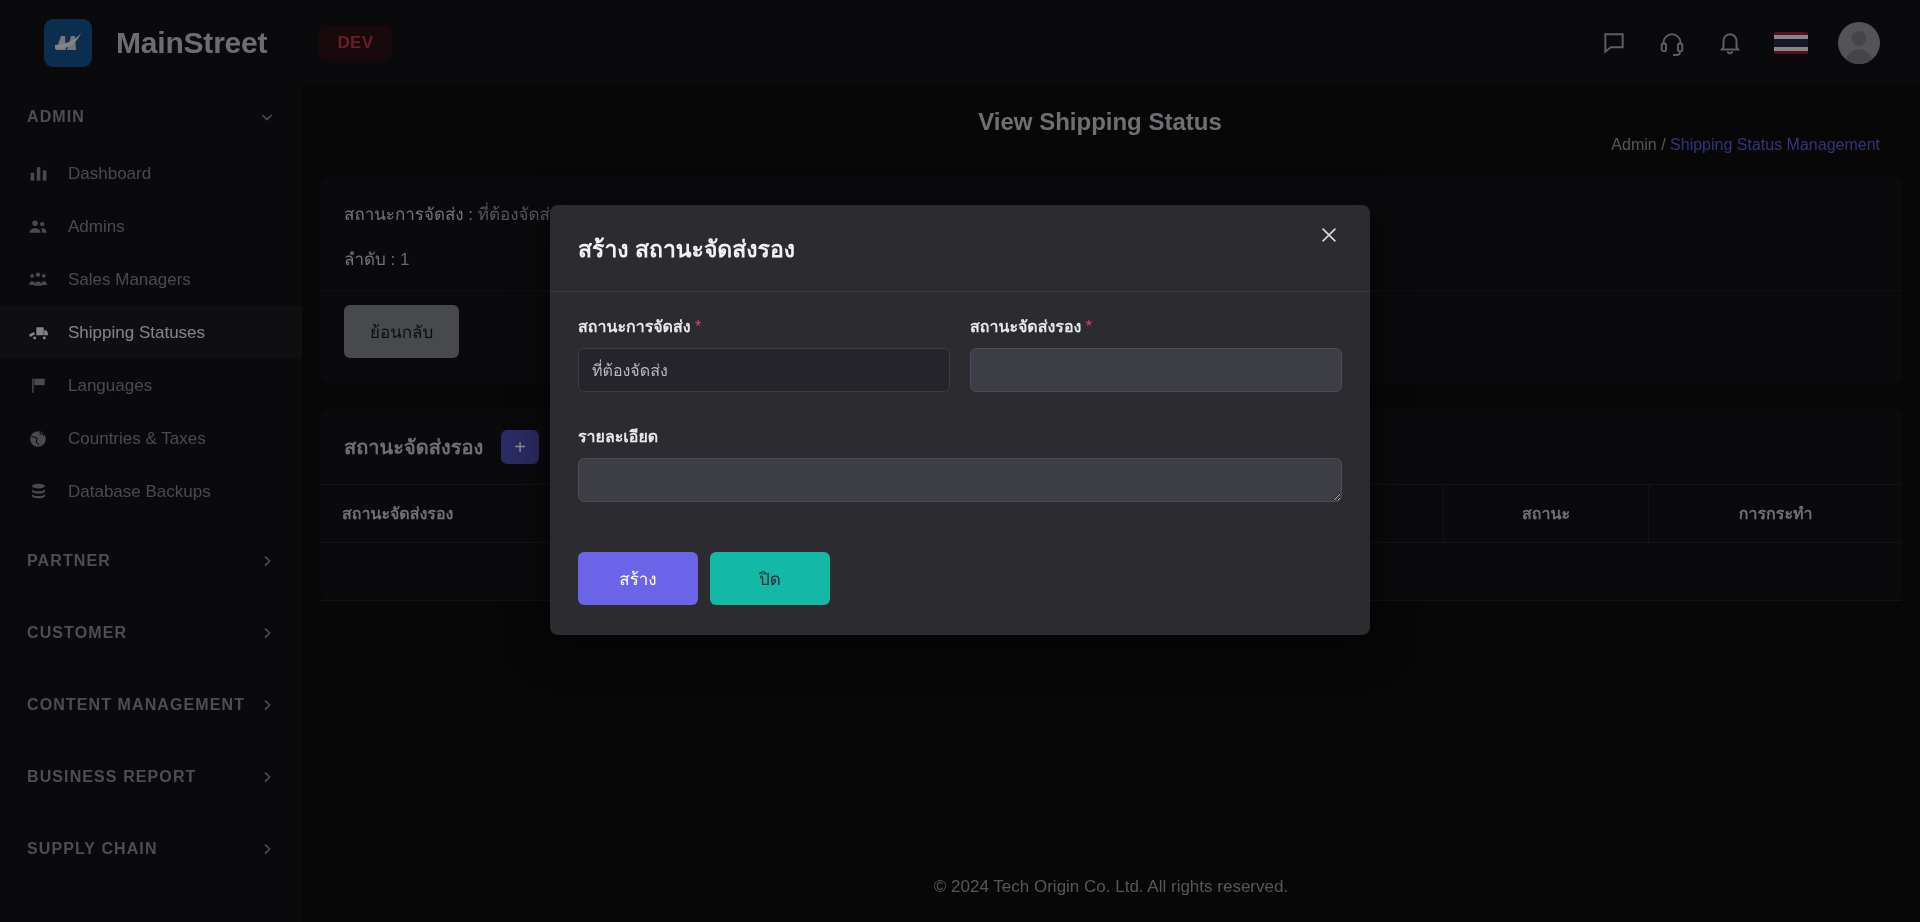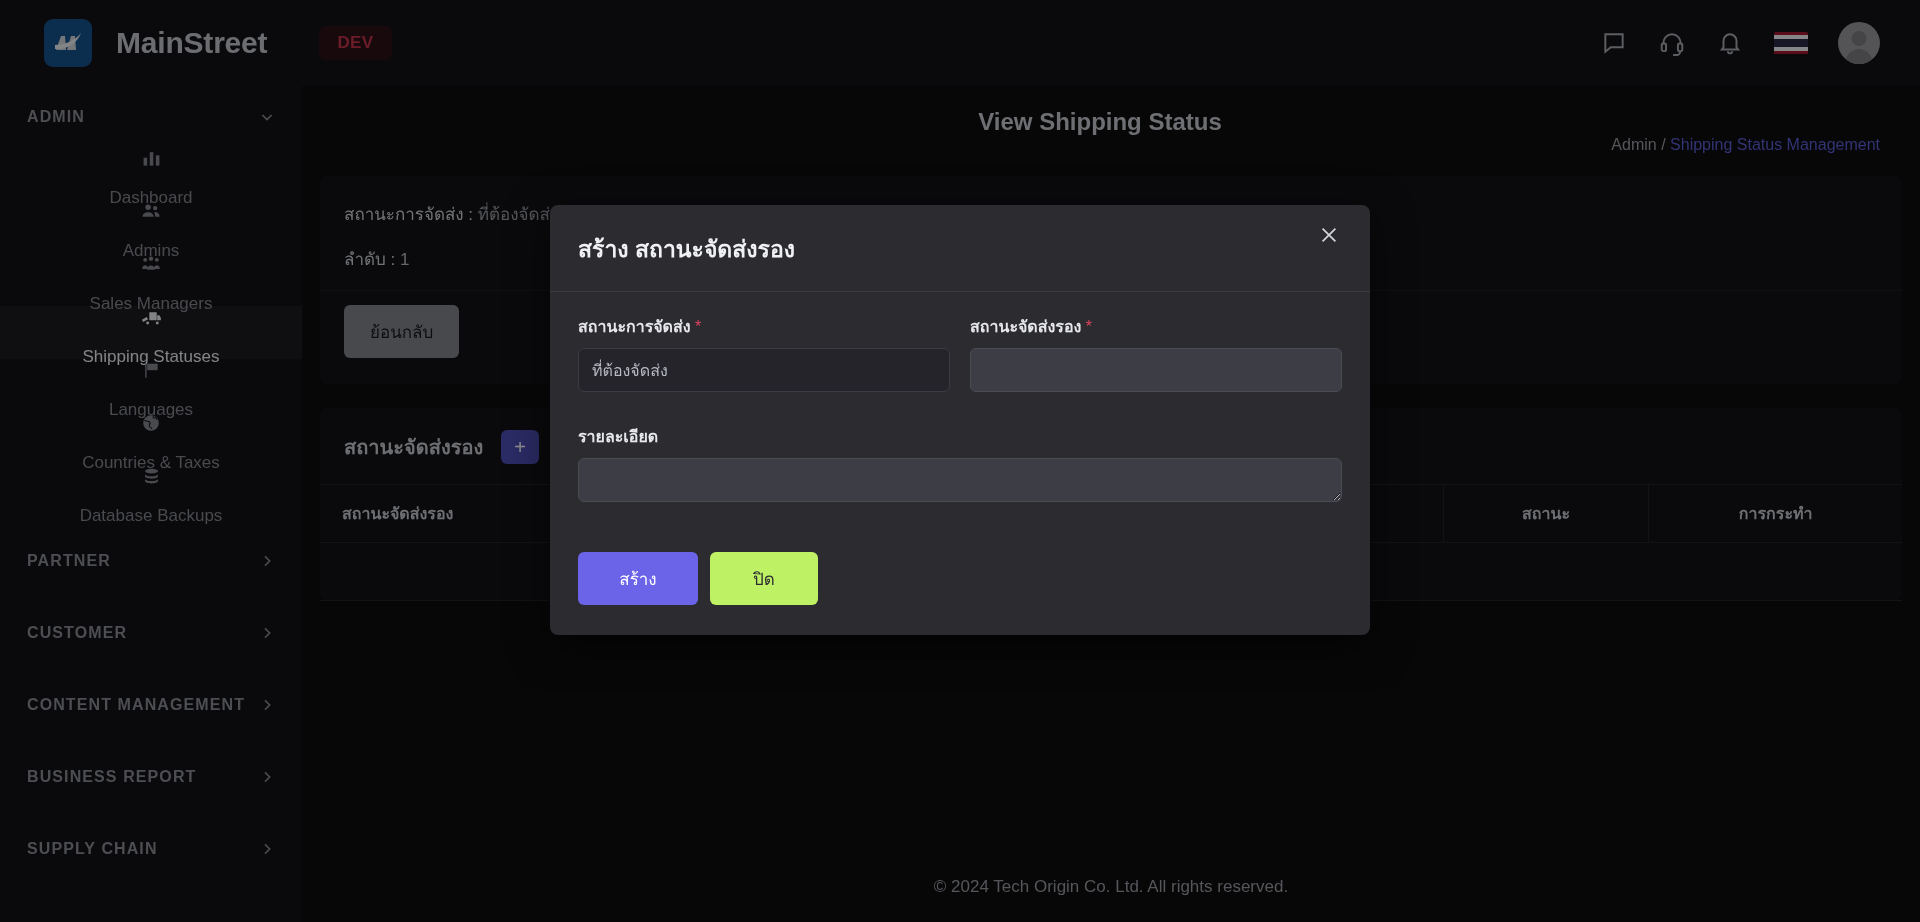--- a/index.html
+++ b/index.html
@@ -81,21 +81,21 @@
   .side-group {
     display: flex; align-items: center;
     padding: 0 27px; height: 61px;
     color: #8b8e96; font-size: 16px; font-weight: 700;
     letter-spacing: 1.1px; cursor: pointer;
   }
   .side-group .chev { margin-left: auto; color: #8b8e96; display:flex; }
   .side-item {
     display: flex; align-items: center; gap: 19px;
     height: 53px; padding: 0 27px;
-    color: #85878e; font-size: 17px; cursor: pointer; flex-direction: column;
+    color: #85878e; font-size: 17px; cursor: pointer;
   }
   .side-item .ic { width: 22px; height: 22px; display:flex; align-items:center; justify-content:center; color: #85878e; flex: 0 0 22px; }
   .side-item.active { background: #1d1d21; color: #eceef2; }
   .side-item.active .ic { color: #eceef2; }
 
   
   .main {
     position: absolute; top: 86px; left: 302px;
     width: 1618px; height: 836px;
     background: #0d0d0f;
@@ -217,23 +217,23 @@
     background-size: 6px 6px, 6px 6px;
     background-repeat: no-repeat;
   }
   .modal-foot { padding: 14px 28px 30px 28px; display: flex; gap: 12px; }
   .btn-primary {
     background: #6b63e8; color: #fff; border: none;
     border-radius: 6px; font-size: 17px; padding: 13px 0;
     width: 120px; cursor: pointer; font-family: inherit;
   }
   .btn-light {
-    background: #bef264; color: #2b2b30; border: none;
+    background: #14b8a6; color: #2b2b30; border: none;
     border-radius: 6px; font-size: 17px; padding: 13px 0;
-    width: 108px; cursor: pointer; font-family: inherit;
+    width: 120px; cursor: pointer; font-family: inherit;
   }
 </style>
 </head>
 <body>
 
 <div class="topbar">
   <div class="brand-wrap">
     <div class="logo-tile">
       <svg width="28" height="24" viewBox="0 0 28 24" aria-hidden="true">
         <path d="M2 19 L7 5 L11 5 L12 19 Z" fill="#d5d8de"></path>

